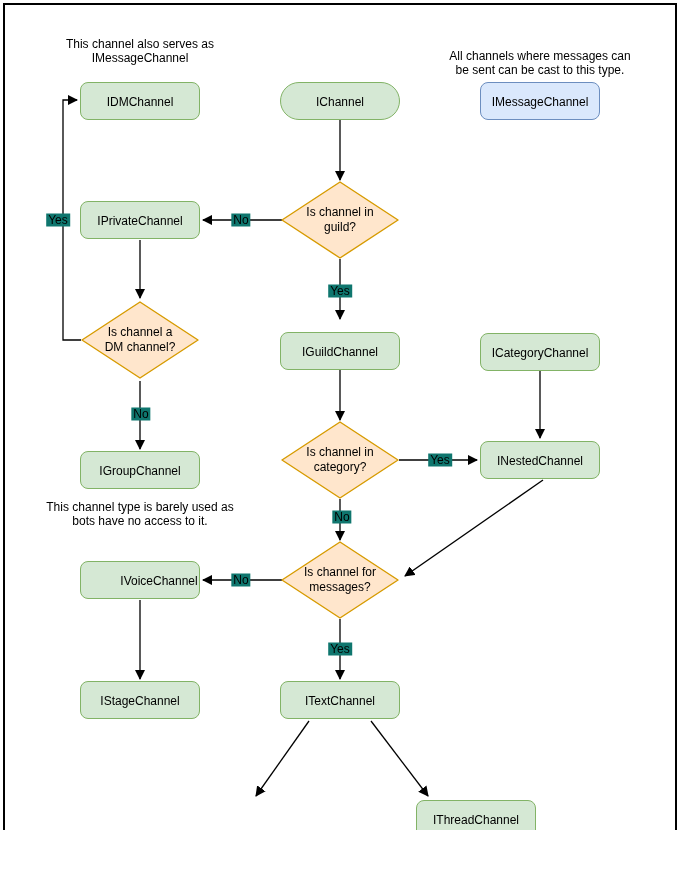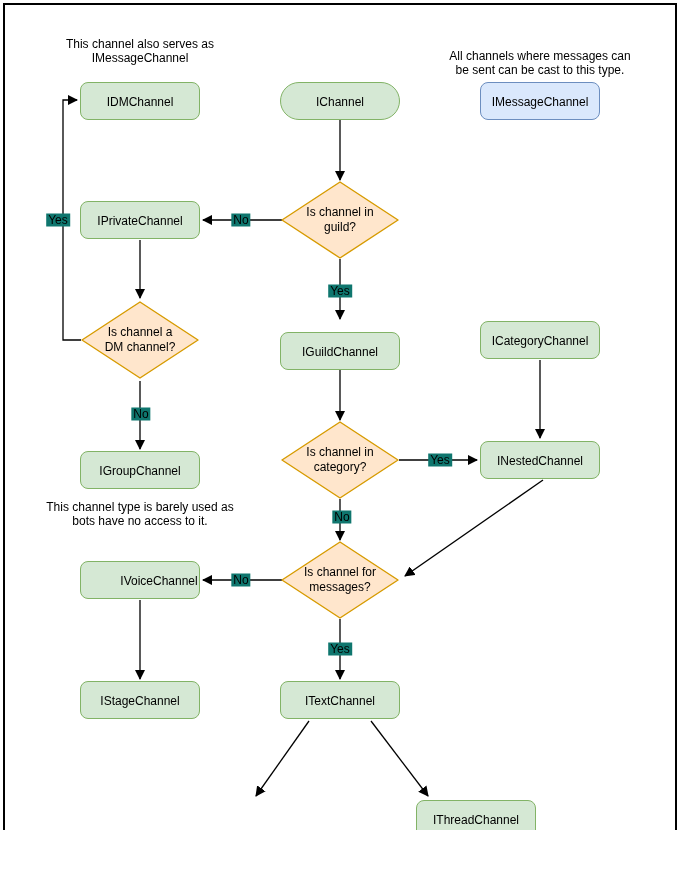--- a/index.html
+++ b/index.html
@@ -68,21 +68,21 @@
   <div class="annotation" style="left:25px;top:500px;width:230px;">
     <div>This channel type is barely used as</div>
     <div>bots have no access to it.</div>
   </div>
 
   <div class="node green" style="left:80px;top:82px;">IDMChannel</div>
   <div class="node green" style="left:280px;top:82px;border-radius:19px;">IChannel</div>
   <div class="node blue" style="left:480px;top:82px;">IMessageChannel</div>
   <div class="node green" style="left:80px;top:201px;">IPrivateChannel</div>
   <div class="node green" style="left:280px;top:332px;">IGuildChannel</div>
-  <div class="node green" style="left:480px;top:321px;">ICategoryChannel</div>
+  <div class="node green" style="left:480px;top:333px;">ICategoryChannel</div>
   <div class="node green" style="left:80px;top:451px;">IGroupChannel</div>
   <div class="node green" style="left:480px;top:441px;">INestedChannel</div>
   <div class="node green" style="left:80px;top:561px;padding-left:38px;">IVoiceChannel</div>
   <div class="node green" style="left:80px;top:681px;">IStageChannel</div>
   <div class="node green" style="left:280px;top:681px;">ITextChannel</div>
   <div class="node green" style="left:160px;top:800px;margin-top:32px;">INewsChannel</div>
   <div class="node green" style="left:416px;top:800px;">IThreadChannel</div>
 
   <div class="decision-label" style="left:340px;top:220px;">
     <div>Is channel in</div>

